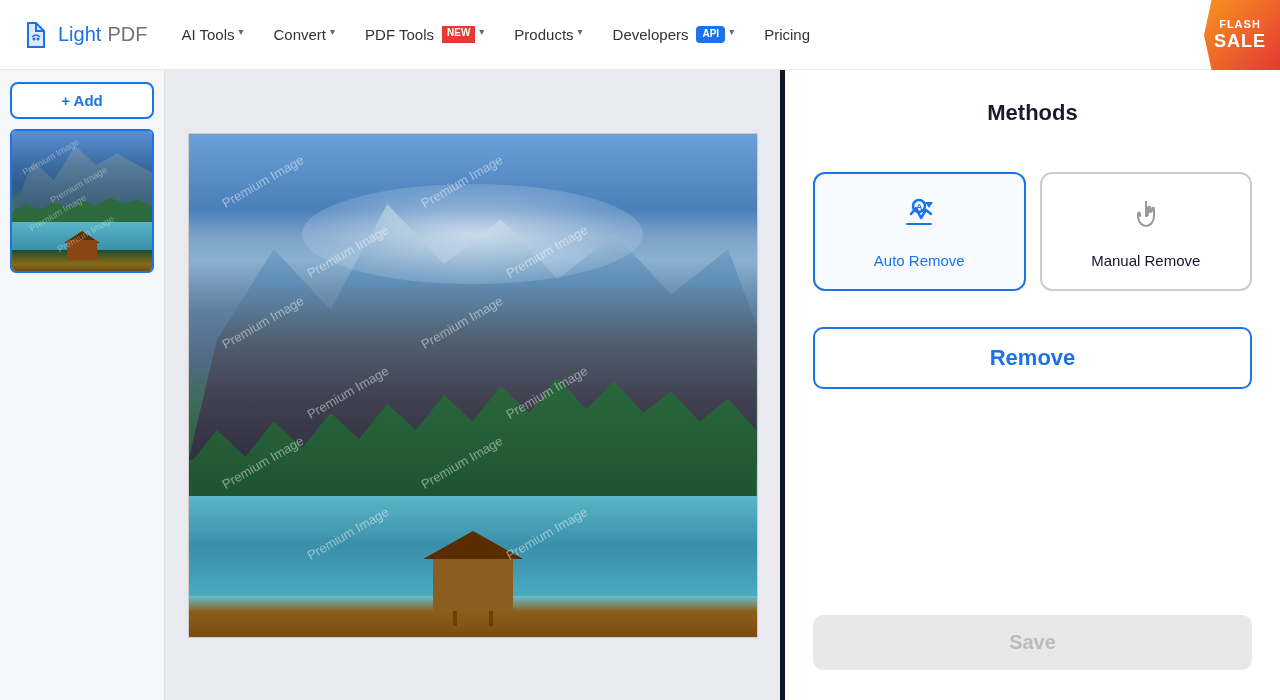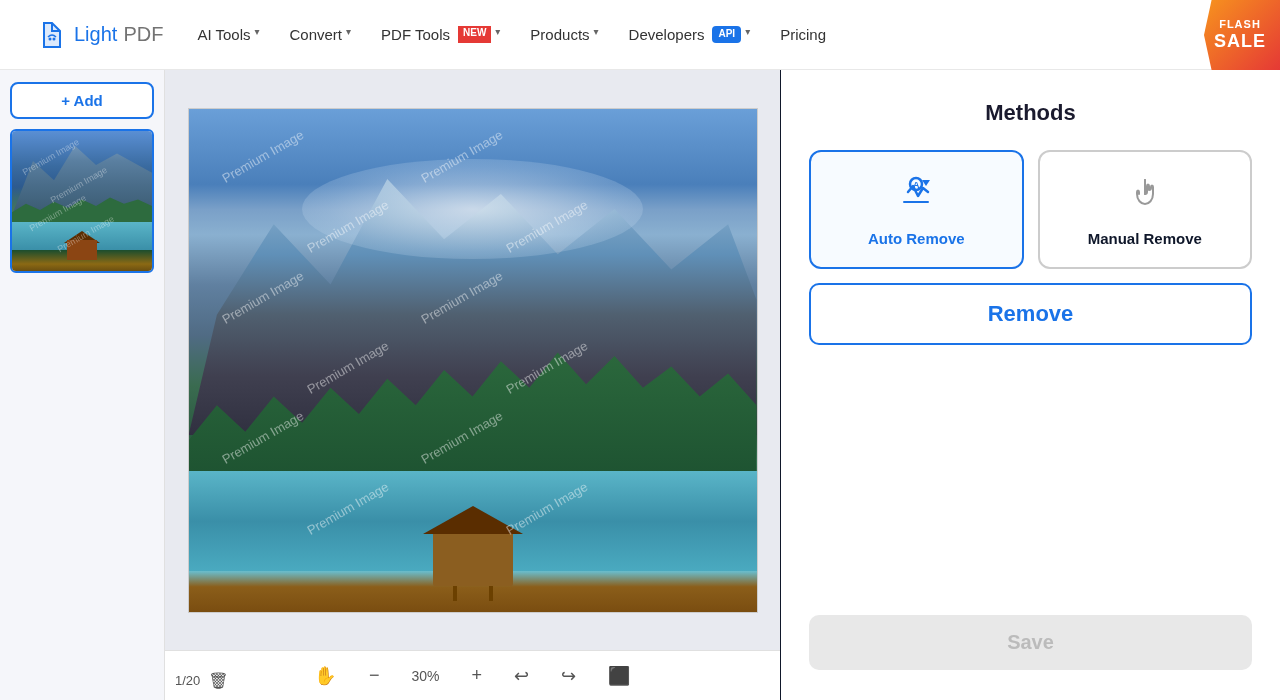--- a/index.html
+++ b/index.html
@@ -1,19 +1,19 @@
 <!DOCTYPE html>
 <html><head>
   <meta charset="utf-8">
   <style>
     * { box-sizing: border-box; margin: 0; padding: 0; }
     body { font-family: -apple-system, BlinkMacSystemFont, 'Segoe UI', sans-serif; background: #f5f6fa; width: 1280px; height: 700px; overflow: hidden; }
 
     
-    .nav { display: flex; align-items: center; height: 70px; background: #fff; border-bottom: 1px solid #e8e8e8; padding: 0 36px; gap: 6px; position: relative; }
+    .nav { display: flex; align-items: center; height: 70px; background: #fff; border-bottom: 1px solid #e8e8e8; padding: 0 20px; gap: 6px; position: relative; }
     .logo { display: flex; align-items: center; gap: 6px; font-size: 20px; font-weight: 700; color: #1a73e8; margin-right: 16px; cursor: pointer; }
     .logo-icon { width: 32px; height: 32px; }
     .nav-item { display: flex; gap: 4px; padding: 8px 12px; font-size: 15px; color: #333; cursor: pointer; border-radius: 6px; white-space: nowrap; }
     .nav-item .chevron { font-size: 10px; color: #666; }
     .badge-new { background: #e53935; color: #fff; font-size: 10px; font-weight: 700; padding: 1px 5px; border-radius: 0; margin-left: 4px; }
     .badge-api { background: #1a73e8; color: #fff; font-size: 10px; font-weight: 700; padding: 2px 6px; border-radius: 4px; margin-left: 4px; }
     .nav-pricing { font-size: 15px; color: #333; padding: 8px 12px; cursor: pointer; }
     .flash-sale { position: absolute; right: 0; top: 0; background: linear-gradient(135deg, #f7931e, #e53935); color: #fff; font-size: 13px; font-weight: 900; padding: 8px 14px 8px 10px; clip-path: polygon(10% 0%, 100% 0%, 100% 100%, 10% 100%, 0% 50%); letter-spacing: 1px; height: 70px; display: flex; align-items: center; justify-content: center; flex-direction: column; line-height: 1.2; }
     .flash-sale .flash-text { font-size: 11px; }
     .flash-sale .sale-text { font-size: 18px; }
@@ -53,29 +53,29 @@
 
     
     .toolbar { height: 50px; background: #fff; border-top: 1px solid #e0e0e0; display: flex; align-items: center; justify-content: center; gap: 20px; }
     .tool-btn { background: none; border: none; cursor: pointer; color: #555; font-size: 18px; padding: 6px; border-radius: 6px; display: flex; align-items: center; justify-content: center; }
     .tool-btn.active { color: #1a73e8; }
     .zoom-text { font-size: 14px; color: #555; min-width: 40px; text-align: center; }
     .page-info { position: absolute; bottom: 10px; left: 10px; font-size: 13px; color: #555; display: flex; align-items: center; gap: 8px; }
     .trash-icon-sm { font-size: 16px; color: #555; cursor: pointer; }
 
     
-    .right-panel { width: 500px; background: #fff; border-left: 1px solid #0f172a; padding: 30px 28px; display: flex; flex-direction: column; gap: 14px; }
+    .right-panel { width: 500px; background: #fff; border-left: 5px solid #0f172a; padding: 30px 28px; display: flex; flex-direction: column; gap: 36px; }
     .methods-title { font-size: 22px; font-weight: 700; color: #1a1a2e; text-align: center; margin-bottom: 10px; }
     .methods-cards { display: flex; gap: 14px; }
     .method-card { flex: 1; border: 2px solid #ccc; border-radius: 12px; padding: 20px 16px; display: flex; flex-direction: column; align-items: center; gap: 10px; cursor: pointer; background: #fff; }
     .method-card.active { border-color: #1a73e8; background: #f7fbff; }
     .method-icon { font-size: 32px; }
     .method-icon.blue { color: #1a73e8; }
     .method-icon.gray { color: #999; }
-    .method-label { font-size: 15px; font-weight: 700; }
+    .method-label { font-size: 15px; font-weight: 400; }
     .method-label.blue { color: #1a73e8; }
     .method-label.gray { color: #0f172a; }
     .method-desc { font-size: 13px; color: #888; margin-top: -8px; }
     .remove-btn { border: 2px solid #1a73e8; color: #1a73e8; background: #fff; border-radius: 10px; padding: 16px; font-size: 22px; font-weight: 600; cursor: pointer; text-align: center; }
     .save-btn { background: #e8e8e8; color: #bbb; border: none; border-radius: 10px; padding: 16px; font-size: 20px; font-weight: 600; cursor: not-allowed; text-align: center; }
   </style>
 </head>
 <body>
 
 <nav class="nav">
@@ -165,33 +165,20 @@
             <span class="wm-item" style="top:50%;left:55%">Premium Image</span>
             <span class="wm-item" style="top:64%;left:5%">Premium Image</span>
             <span class="wm-item" style="top:64%;left:40%">Premium Image</span>
             <span class="wm-item" style="top:78%;left:20%">Premium Image</span>
             <span class="wm-item" style="top:78%;left:55%">Premium Image</span>
           </div>
         </div>
       </div>
     </div>
 
-    <div class="toolbar">
-      <div class="page-info">
-        <span>1/20</span>
-        <span class="trash-icon-sm">🗑</span>
-      </div>
-      <button class="tool-btn active" title="Pan">✋</button>
-      <button class="tool-btn">−</button>
-      <span class="zoom-text">30%</span>
-      <button class="tool-btn">+</button>
-      <button class="tool-btn" title="Undo">↩</button>
-      <button class="tool-btn" title="Redo">↪</button>
-      <button class="tool-btn" title="Compare">⬛</button>
-    </div>
   </div>
 
   <div class="right-panel">
     <div class="methods-title">Methods</div>
 
     <div class="methods-cards">
 
       <div class="method-card active">
         <div class="method-icon blue">
           <svg width="40" height="40" viewBox="0 0 40 40" fill="none">

